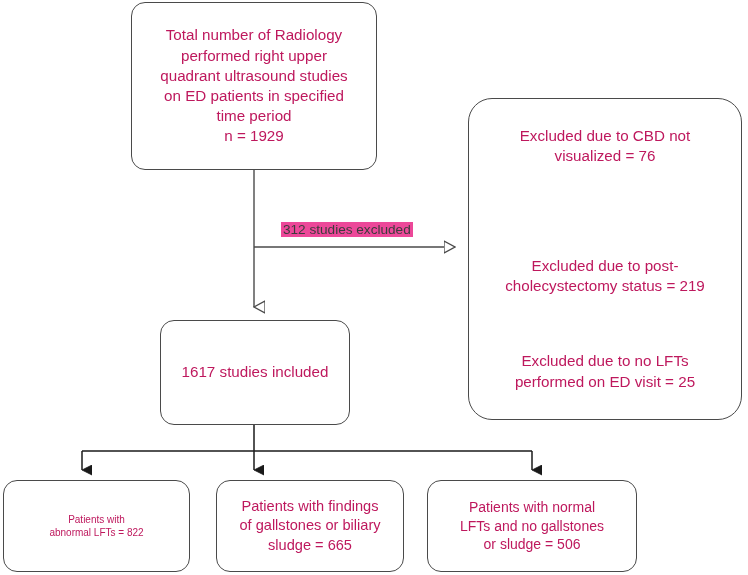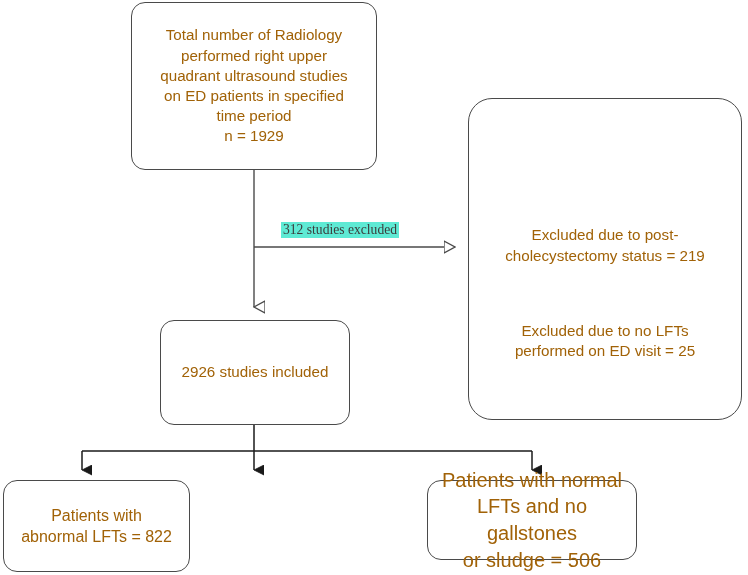--- a/index.html
+++ b/index.html
@@ -27,21 +27,21 @@
   .node-box {
     position: absolute;
     box-sizing: border-box;
     border: 1.4px solid #4a4a4a;
     border-radius: 14px;
     background: #ffffff;
     display: flex;
     align-items: center;
     justify-content: center;
     text-align: center;
-    color: #a16207;
+    color: #be185d;
     line-height: 1.33;
     z-index: 2;
   }
   .node-text {
     display: block;
     width: 100%;
     padding: 0 6px;
     box-sizing: border-box;
     white-space: pre-line;
   }
@@ -76,45 +76,44 @@
     top: 320px;
     width: 190px;
     height: 105px;
     font-size: 15.2px;
   }
   #node-abnormal {
     left: 3px;
     top: 480px;
     width: 187px;
     height: 92px;
-    font-size: 16px;
+    font-size: 10px;
   }
   #node-gallstones {
     left: 216px;
     top: 480px;
     width: 188px;
     height: 92px;
     font-size: 14.6px;
   }
   #node-normal {
     left: 427px;
     top: 480px;
     width: 210px;
-    height: 80px;
-    font-size: 20px;
+    height: 92px;
+    font-size: 14px;
   }
   .edge-label {
     position: absolute;
     color: #3c3c3c;
     font-size: 13.6px;
     white-space: nowrap;
     z-index: 3;
-    background: #5eead4;
+    background: #ec4899;
     padding: 0 2px;
-    font-family: Liberation Serif, serif;
   }
   #label-excluded {
     left: 281px;
     top: 222px;
   }
 </style>
 </head>
 <body>
 
 <div id="canvas">
@@ -153,41 +152,48 @@
     <span class="node-text">Total number of Radiology
 performed right upper
 quadrant ultrasound studies
 on ED patients in specified
 time period
 n = 1929</span>
   </div>
 
   <div class="node-box" id="node-excluded">
     <span class="node-text">
+      <span class="excl-item">Excluded due to CBD not
+visualized = 76</span>
       <span class="excl-gap"></span>
       <span class="excl-gap"></span>
       <span class="excl-item">Excluded due to post-
 cholecystectomy status = 219</span>
       <span class="excl-gap"></span>
       <span class="excl-item">Excluded due to no LFTs
 performed on ED visit = 25</span>
     </span>
   </div>
 
   <div class="edge-label" id="label-excluded">312 studies excluded</div>
 
   <div class="node-box" id="node-included">
-    <span class="node-text">2926 studies included</span>
+    <span class="node-text">1617 studies included</span>
   </div>
 
   <div class="node-box" id="node-abnormal">
     <span class="node-text">Patients with
 abnormal LFTs = 822</span>
   </div>
 
+  <div class="node-box" id="node-gallstones">
+    <span class="node-text">Patients with findings
+of gallstones or biliary
+sludge = 665</span>
+  </div>
 
   <div class="node-box" id="node-normal">
     <span class="node-text">Patients with normal
 LFTs and no gallstones
 or sludge = 506</span>
   </div>
 
 </div>
 
 </body></html>

